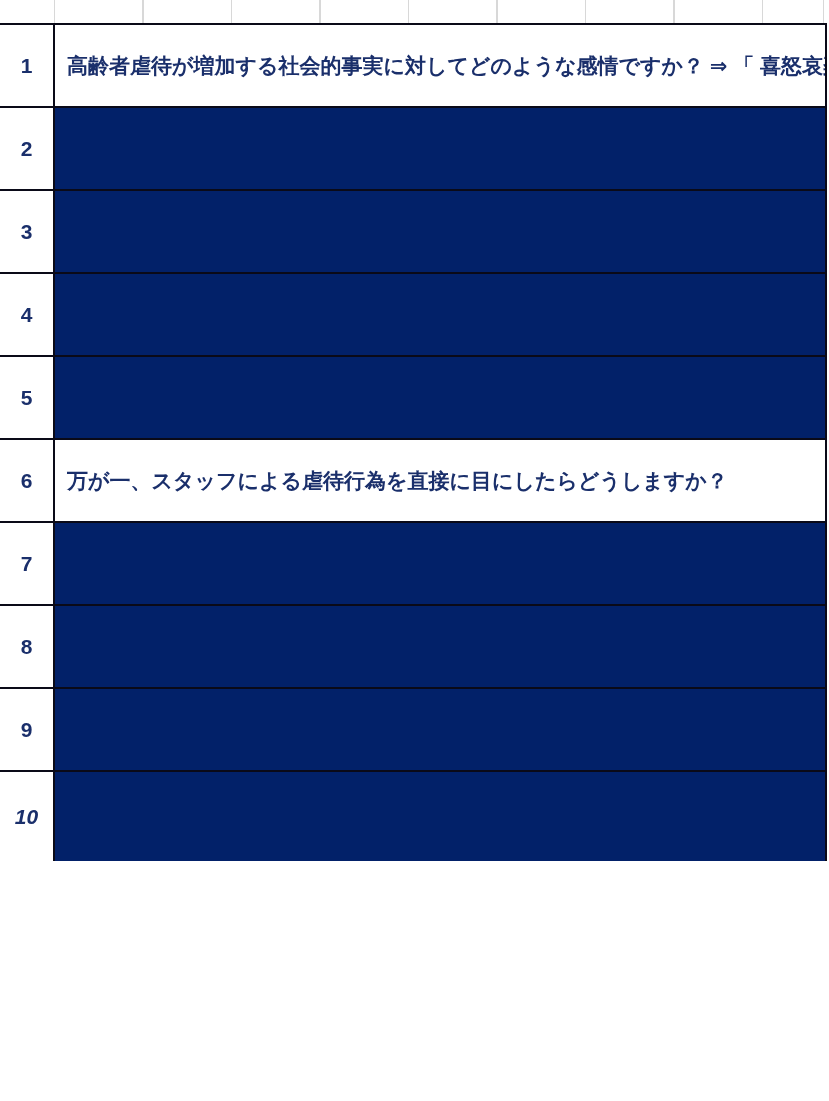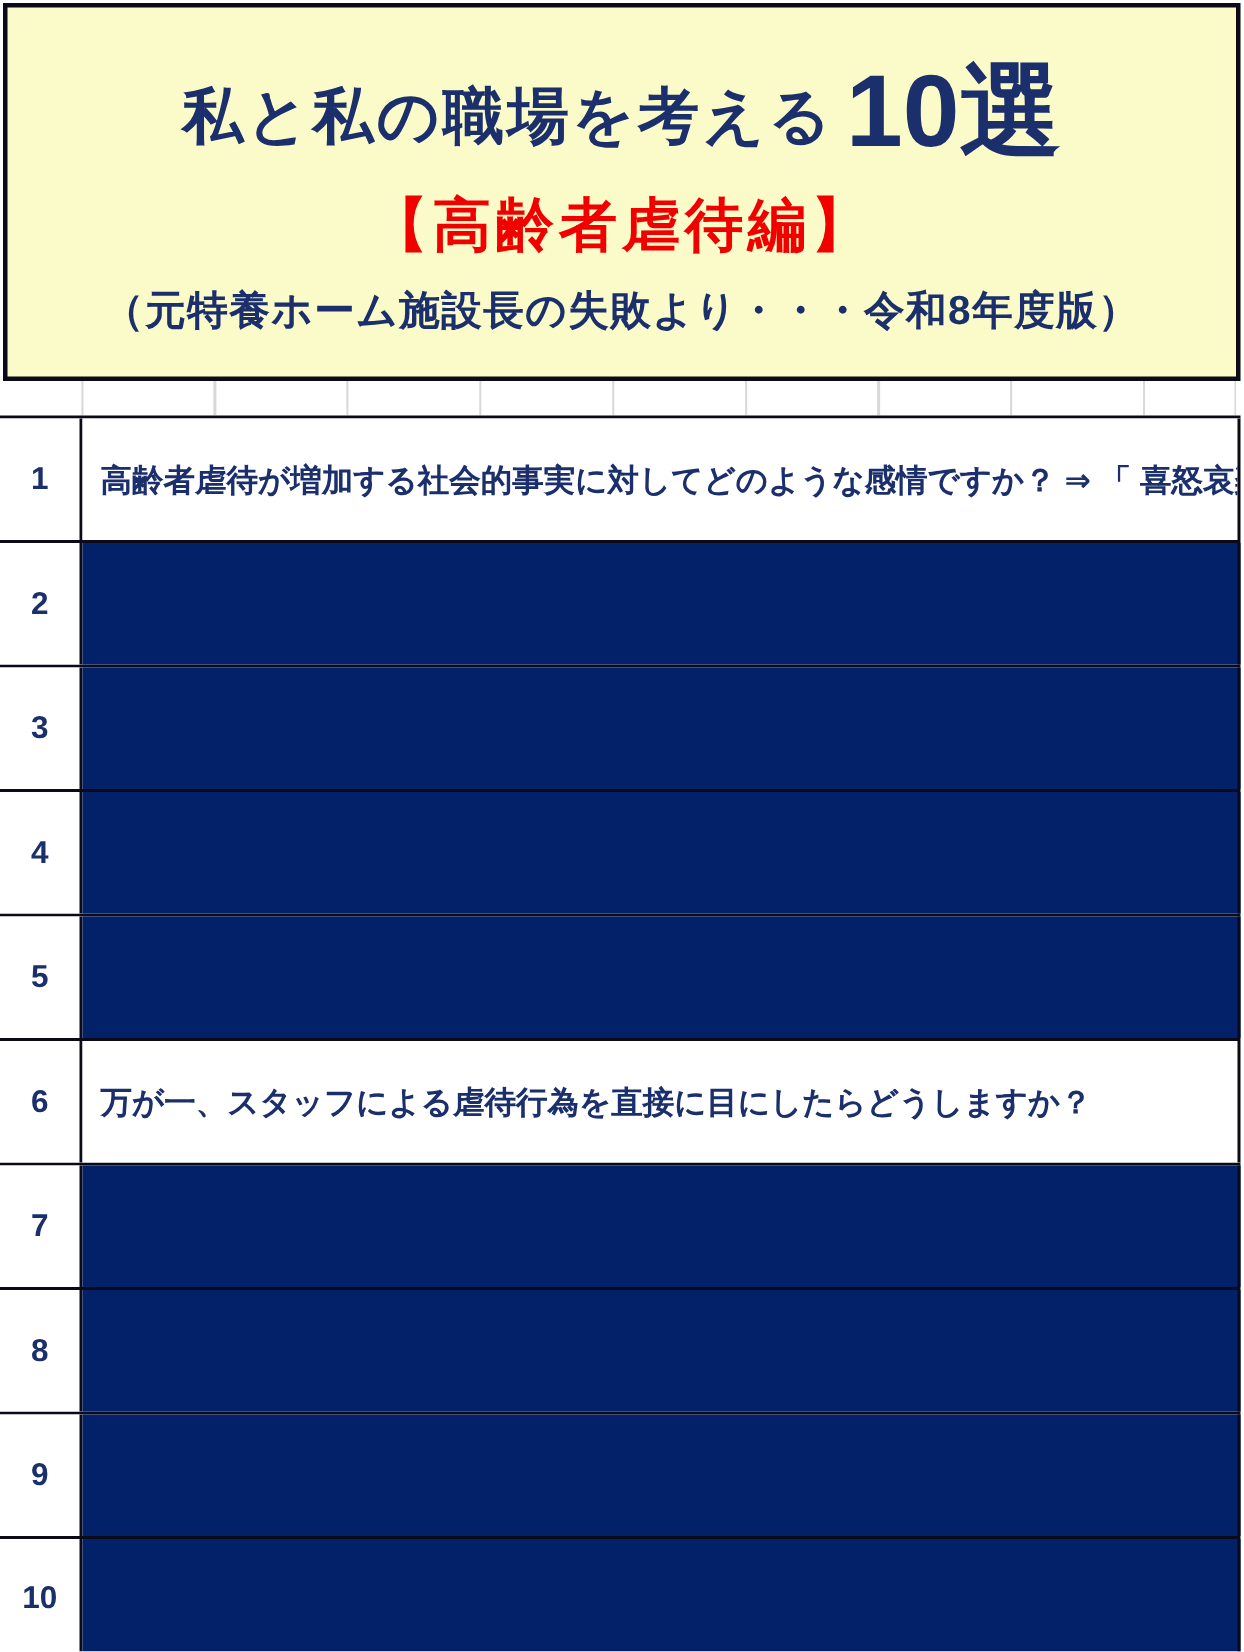--- a/index.html
+++ b/index.html
@@ -70,21 +70,21 @@
   }
   
   .qtable { width: 827px; }
   .qrow {
     display: flex;
     box-sizing: border-box;
     height: 83px;
     border-top: 2px solid #0A0A18;
     background: #ffffff;
   }
-  .qrow:last-child { height: 81px; }
+  .qrow:last-child { height: 91px; font-style: italic; }
   .num-cell {
     box-sizing: border-box;
     width: 55px;
     border-right: 2px solid #0A0A18;
     display: flex;
     align-items: center;
     justify-content: center;
     color: #1A2F6B;
     font-size: 21px;
     font-weight: bold;
@@ -105,27 +105,20 @@
     white-space: nowrap;
     overflow: hidden;
   }
   .content-cell.hidden-answer { background: #022169; }
 </style>
 </head>
 <body>
 
 <div class="page">
 
-  <div class="header-box">
-    <div class="title-line">
-      <span class="title-main">私と私の職場を考える</span><span class="title-num">10選</span>
-    </div>
-    <div class="subtitle">【高齢者虐待編】</div>
-    <div class="note">（元特養ホーム施設長の失敗より・・・令和8年度版）</div>
-  </div>
 
   <div class="gridline-strip"></div>
 
   <div class="qtable">
 
     <div class="qrow">
       <div class="num-cell">1</div>
       <div class="content-cell">高齢者虐待が増加する社会的事実に対してどのような感情ですか？ ⇒ 「 喜怒哀楽 」</div>
     </div>
 

